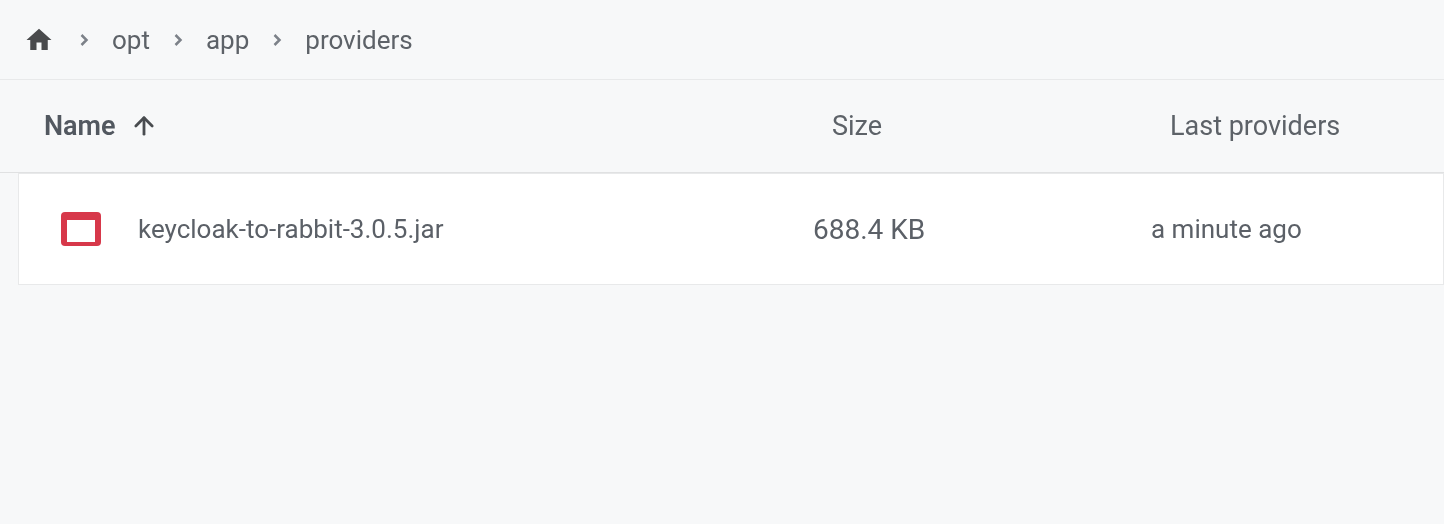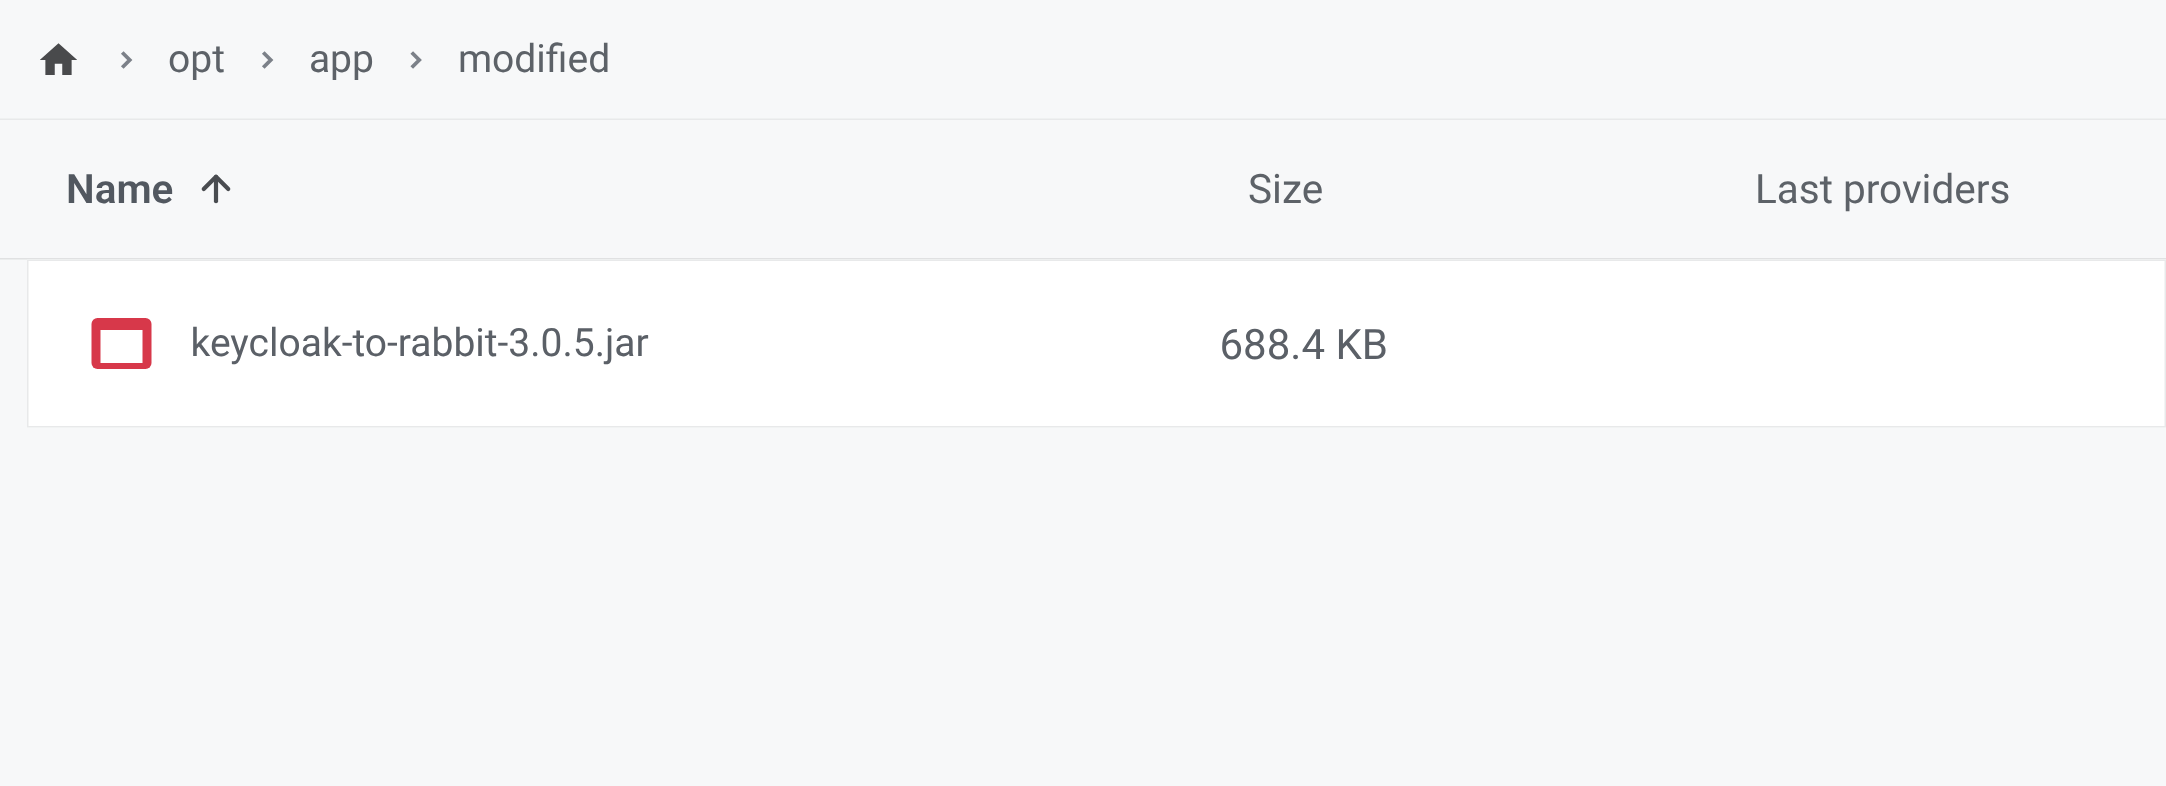--- a/index.html
+++ b/index.html
@@ -73,21 +73,21 @@
     background: #ffffff;
     border: 1px solid #e8e9ea;
     margin: 0 0 0 18px;
     padding: 36px 26px 36px 40px;
     cursor: pointer;
   }
   .file-name-cell {
     flex: 0 0 752px;
     display: flex;
     align-items: center;
-    gap: 24px;
+    gap: 35px;
   }
   .file-icon-wrap {
     display: flex;
     align-items: center;
   }
   .file-name-text {
     font-size: 26px;
     color: #5b6067;
   }
   .file-size-cell {
@@ -124,21 +124,21 @@
       <svg width="20" height="20" viewBox="0 0 24 24" fill="none" stroke="#7c8189" stroke-width="3">
         <polyline points="9 6 15 12 9 18"></polyline>
       </svg>
     </span>
     <span class="breadcrumb-item">app</span>
     <span class="breadcrumb-sep">
       <svg width="20" height="20" viewBox="0 0 24 24" fill="none" stroke="#7c8189" stroke-width="3">
         <polyline points="9 6 15 12 9 18"></polyline>
       </svg>
     </span>
-    <span class="breadcrumb-item">modified</span>
+    <span class="breadcrumb-item">providers</span>
   </nav>
 
   <div class="table-header">
     <div class="col-name">
       <span class="th">Name</span>
       <span class="sort-arrow">
         <svg width="28" height="28" viewBox="0 0 24 24" fill="none" stroke="#494c50" stroke-width="2.4" stroke-linecap="round" stroke-linejoin="round">
           <line x1="12" y1="19" x2="12" y2="5"></line>
           <polyline points="5 12 12 5 19 12"></polyline>
         </svg>
@@ -156,15 +156,16 @@
     <div class="file-name-cell">
       <span class="file-icon-wrap">
         <svg width="44" height="38" viewBox="0 0 44 38">
           <rect x="2" y="2" width="40" height="34" rx="4" fill="#d7384a"></rect>
           <rect x="8" y="10" width="28" height="22" fill="#ffffff"></rect>
         </svg>
       </span>
       <span class="file-name-text">keycloak-to-rabbit-3.0.5.jar</span>
     </div>
     <div class="file-size-cell">688.4 KB</div>
+    <div class="file-modified-cell">a minute ago</div>
   </div>
 
 </div>
 
 </body></html>

